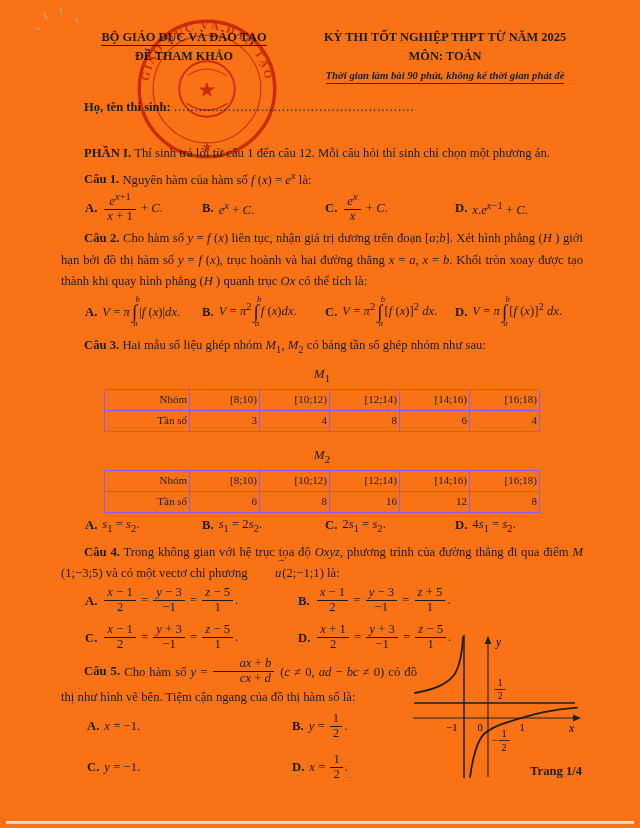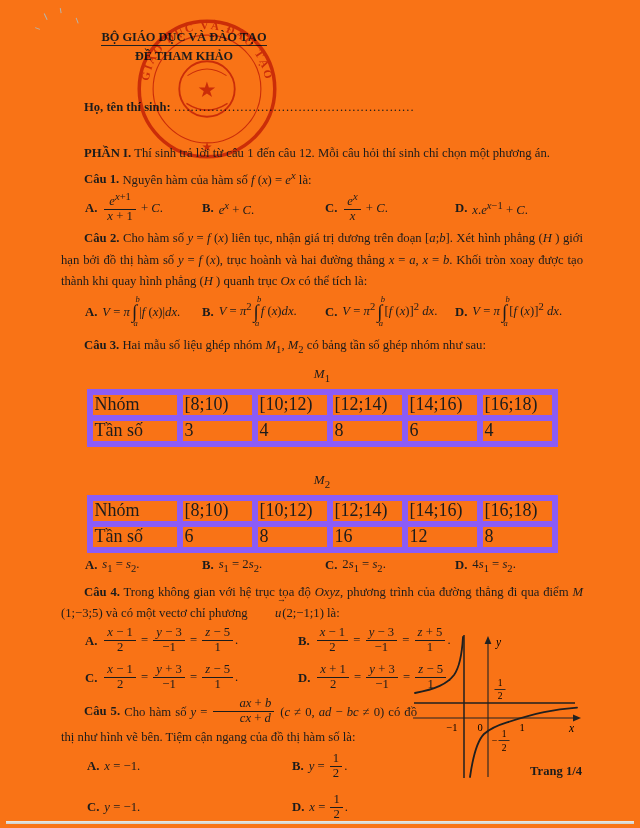--- a/index.html
+++ b/index.html
@@ -49,25 +49,25 @@
   .int .ib{transform:translateX(3px);}
   .int .ia{transform:translateX(1px);}
   .int .is{font-size:19px;line-height:17px;}
   
   .vec{display:inline-block;position:relative;margin:0 1px;}
   .vec .arr{position:absolute;top:-8px;left:2px;font-size:9px;line-height:1;}
   
   .tblrow{display:flex;align-items:center;margin-top:3px;flex-direction:column;}
   .tbllabel{width:84px;text-align:center;font-size:13px;}
   table.freq{border-collapse:collapse;}
-  .freq td{border:6px solid #8b5cf6;text-align:left;font-size:18px;line-height:17px;
+  .freq td{border:1px solid #8b5cf6;text-align:right;font-size:11px;line-height:17px;
            padding:1px 2px;height:18px;}
   .freq td.c0{width:80px;}
   .freq td.cn{width:65px;}
-  .tblgap{margin-top:22px;font-family:Liberation Serif, serif;}
+  .tblgap{margin-top:12px;font-family:Liberation Serif, serif;}
   .smallgap{margin-top:2px;}
   
   .q5wrap{position:relative;margin-top:2px;}
   .q5wrap .qtext{width:356px;}
   .figure{position:absolute;left:410px;top:630px;}
   
   .footer{position:absolute;top:764px;left:0;width:582px;text-align:right;
           font-size:12.6px;font-weight:bold;}
   .page-edge{position:absolute;left:6px;right:6px;bottom:4px;height:3px;
              background:linear-gradient(#eceae6,#cfcec9);}
@@ -82,20 +82,25 @@
     <div style="left:58px;top:10px;width:5px;height:1.4px;transform:rotate(80deg);"></div>
     <div style="left:74px;top:20px;width:6px;height:1.4px;transform:rotate(70deg);"></div>
     <div style="left:35px;top:28px;width:5px;height:1.3px;transform:rotate(20deg);"></div>
   </div>
 
   <div class="h-left">
     <div class="ministry"><span>BỘ GIÁO DỤC VÀ ĐÀO TẠO</span></div>
     <div class="examtype">ĐỀ THAM KHẢO</div>
   </div>
 
+  <div class="h-right">
+    <div class="examtitle">KỲ THI TỐT NGHIỆP THPT TỪ NĂM 2025</div>
+    <div class="subject">MÔN: TOÁN</div>
+    <div class="duration"><span>Thời gian làm bài 90 phút, không kể thời gian phát đề</span></div>
+  </div>
 
   <div class="candidate">
     <div><b>Họ, tên thí sinh:</b> <span class="dots">..........................................................</span></div>
   </div>
 
   <svg class="stamp" viewBox="0 0 150 150">
     <defs>
         <path id="stArc" d="M 23,97 A 57,57 0 1 1 127,97" fill="none"></path>
       </defs>
     <circle cx="75" cy="75" r="66" fill="none" stroke="#c64038" stroke-width="3.4"></circle>

